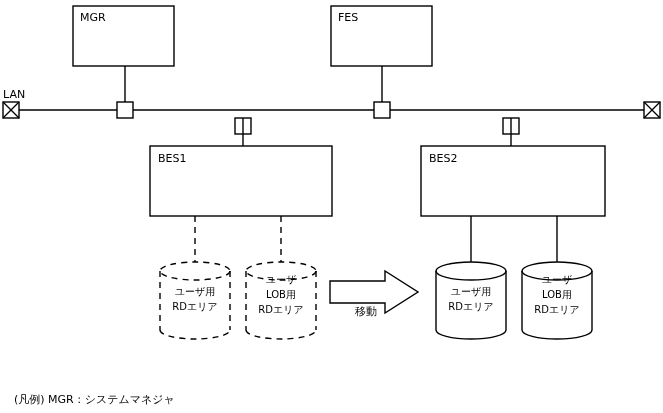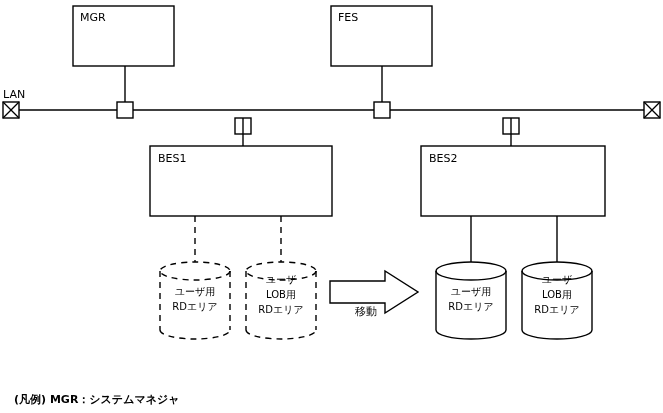--- a/index.html
+++ b/index.html
@@ -28,21 +28,20 @@
     top: 352px;
     font-family: "DejaVu Sans", sans-serif;
     font-size: 11px;
     line-height: 19px;
     color: #000000;
     white-space: pre;
   }
   .legend-line {
     display: block;
     white-space: pre;
-    font-weight: bold;
   }
   svg text {
     font-family: "DejaVu Sans", sans-serif;
     fill: #000000;
   }
   .node-label {
     font-size: 11px;
   }
   .bus-label {
     font-size: 11px;

